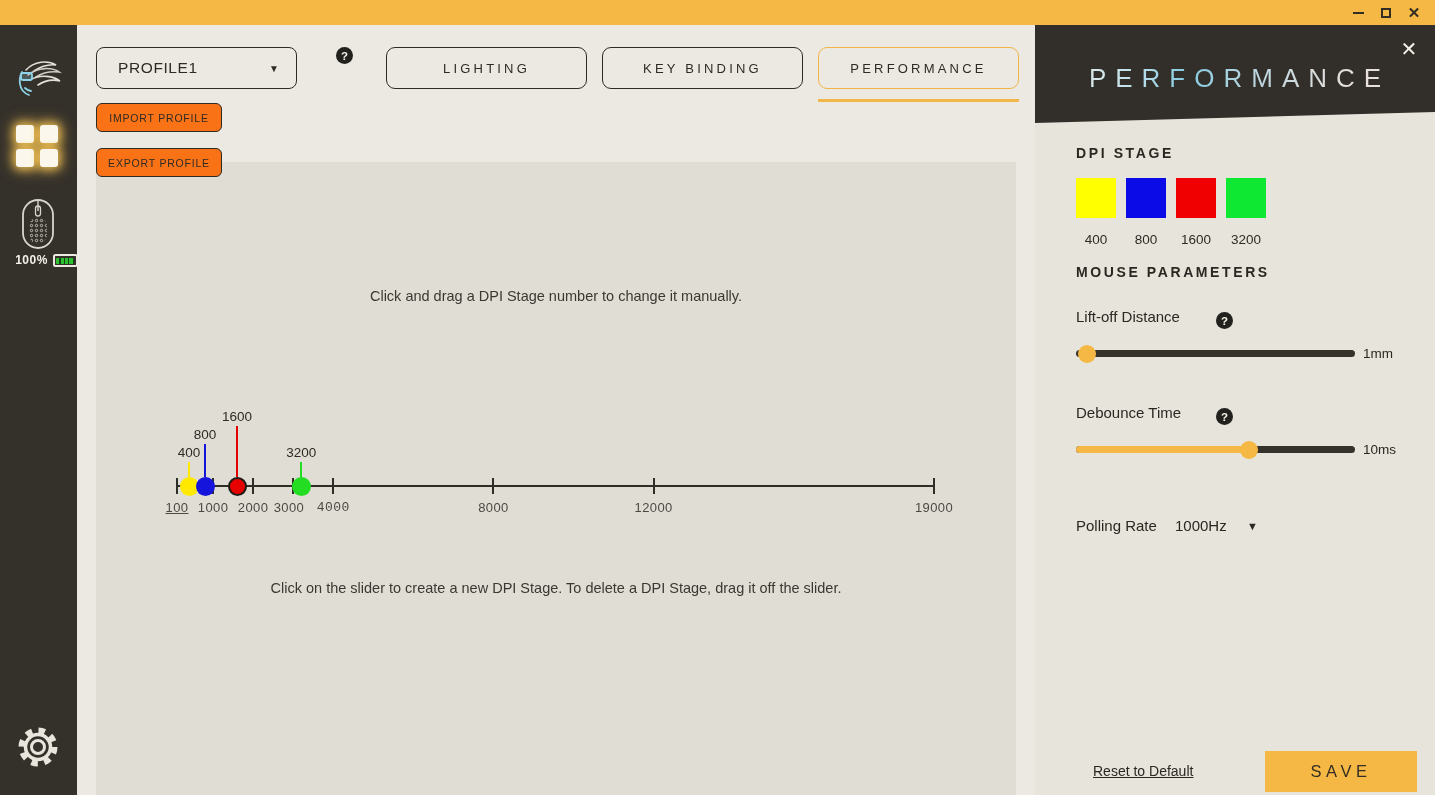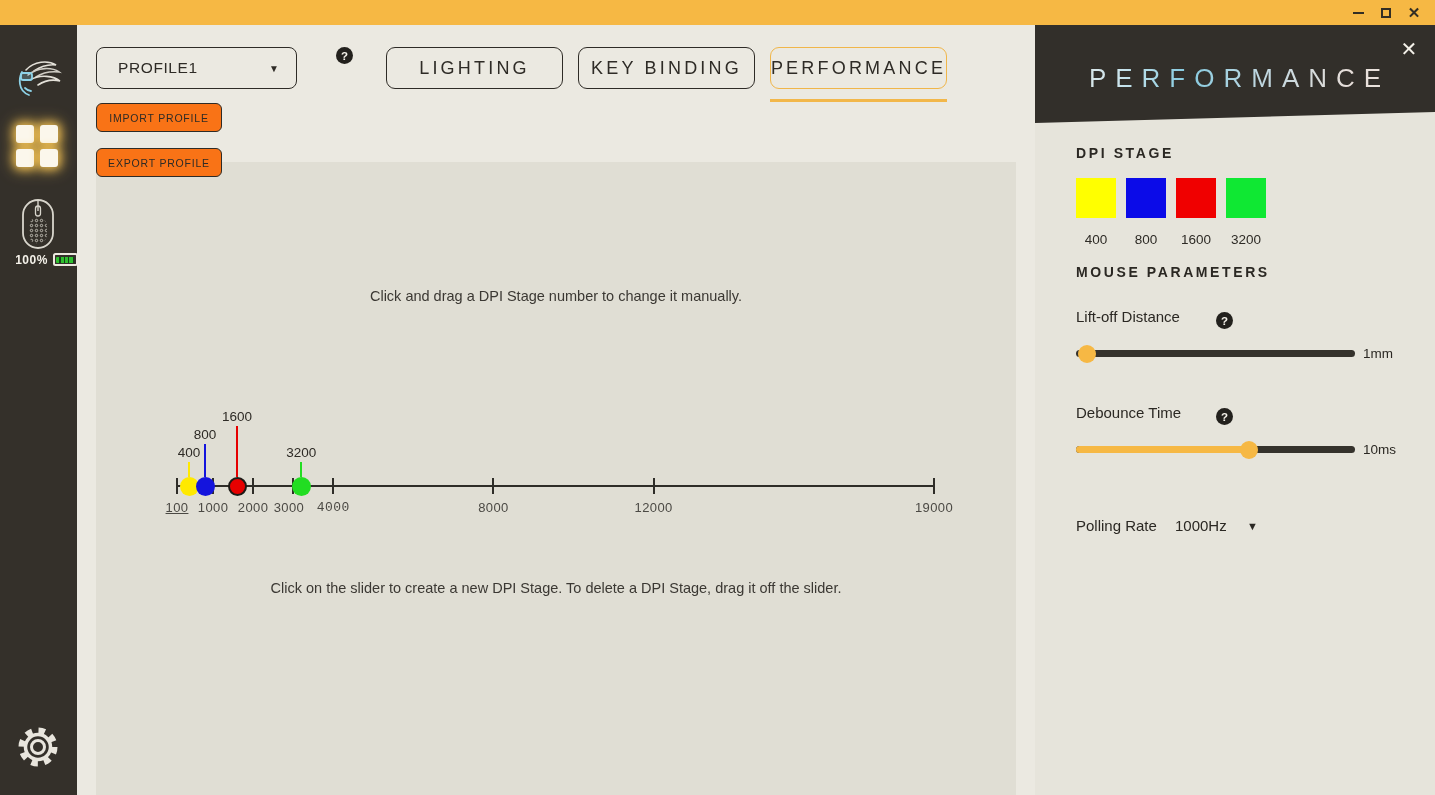--- a/index.html
+++ b/index.html
@@ -12,40 +12,40 @@
   .min-glyph { width:11px; height:0; border-bottom:2px solid #332e24; }
   .max-glyph { width:10px; height:10px; border:2px solid #332e24; }
   .close-glyph { font-size:15px; font-weight:700; line-height:14px; }
 
   
   .sidebar { position:absolute; left:0; top:25px; width:77px; height:770px; background:#34302a; z-index:20; }
   .logo-wrap { position:absolute; left:12px; top:30px; width:52px; height:52px; }
   .nav-grid { position:absolute; left:16px; top:100px; width:44px; height:44px; display:grid; grid-template-columns:18px 18px; grid-template-rows:18px 18px; gap:6px; cursor:pointer; filter:drop-shadow(0 0 7px rgba(247,196,84,0.95)); }
   .nav-grid .sq { background:#fbf7ec; border-radius:3px; box-shadow:0 0 9px 2px rgba(247,196,84,0.65); }
   .mouse-wrap { position:absolute; left:19px; top:173px; width:38px; height:52px; cursor:pointer; }
-  .battery-row { position:absolute; left:0; top:228px; width:93px; display:flex; align-items:flex-start; justify-content:center; gap:5px; }
+  .battery-row { position:absolute; left:0; top:228px; width:93px; display:flex; align-items:flex-end; justify-content:center; gap:5px; }
   .battery-pct { color:#f4f1e9; font-size:12px; font-weight:700; letter-spacing:0.5px; }
   .battery { position:relative; width:25px; height:13px; border:2px solid #ece9e0; border-radius:2.5px; }
   .battery-fill { position:absolute; inset:1.5px; background:repeating-linear-gradient(90deg,#2fc02f 0 3px,#14421a 3px 4.5px); border-radius:1px; }
   .battery::after { content:""; position:absolute; right:-5px; top:2.5px; width:2.5px; height:6px; background:#ece9e0; border-radius:0 1px 1px 0; }
   .gear-wrap { position:absolute; left:15px; top:699px; width:46px; height:46px; cursor:pointer; }
 
   
   .main { position:absolute; left:77px; top:25px; width:958px; height:770px; background:#ebe9e1; }
   .inner-panel { position:absolute; left:19px; top:137px; width:920px; height:633px; background:#e0ded4; }
 
   .profile-select { position:absolute; left:19px; top:22px; width:201px; height:42px; border:1.6px solid #2e2b26; border-radius:8px; display:flex; align-items:center; justify-content:space-between; padding:0 17px 0 21px; cursor:pointer; background:transparent; }
   .profile-name { font-size:15.5px; letter-spacing:0.6px; color:#2e2b26; }
   .caret { font-size:10px; color:#2e2b26; }
 
   .help-circle { width:17px; height:17px; border-radius:50%; background:#23211d; color:#f4f1e9; font-size:11.5px; font-weight:700; display:flex; align-items:center; justify-content:center; cursor:pointer; }
   .help-top { position:absolute; left:259px; top:22px; }
 
   .tab-bar { position:absolute; left:309px; top:22px; display:flex; gap:15px; }
-  .tab { position:relative; width:177px; height:42px; border:1.6px solid #2e2b26; border-radius:9px; display:flex; align-items:center; justify-content:center; font-size:18px; letter-spacing:3.2px; color:#2e2b26; cursor:pointer; background:transparent; }
+  .tab { position:relative; width:201px; height:42px; border:1.6px solid #2e2b26; border-radius:9px; display:flex; align-items:center; justify-content:center; font-size:13px; letter-spacing:3.2px; color:#2e2b26; cursor:pointer; background:transparent; }
   .tab.active { border-color:#f0b64a; }
   .tab-underline { position:absolute; left:-1px; right:-1px; bottom:-14px; height:3px; background:#f2b74a; }
 
   .small-btn { position:absolute; left:19px; width:126px; height:29px; border:1.5px solid #2e2b26; border-radius:6px; background:#f97316; display:flex; align-items:center; justify-content:center; font-size:10.5px; letter-spacing:0.8px; color:#2e2b26; cursor:pointer; }
   .import-btn { top:78px; }
   .export-btn { top:123px; }
 
   .instr { position:absolute; left:19px; width:920px; text-align:center; font-size:14.5px; color:#3b3833; }
   .instr-top { top:263px; }
   .instr-bottom { top:555px; }
@@ -258,14 +258,18 @@
       <span class="h-thumb" style="left: 163.98px;"></span>
     </div>
     <div class="slider-value v-debounce">10ms</div>
 
     <div class="polling-row">
       <span class="polling-label">Polling Rate</span>
       <span class="polling-value">1000Hz</span>
       <span class="polling-caret">▼</span>
     </div>
 
+    <div class="panel-footer">
+      <span class="reset-link">Reset to Default</span>
+      <button class="save-btn">SAVE</button>
+    </div>
   </div>
 </div>
 
 </body></html>

